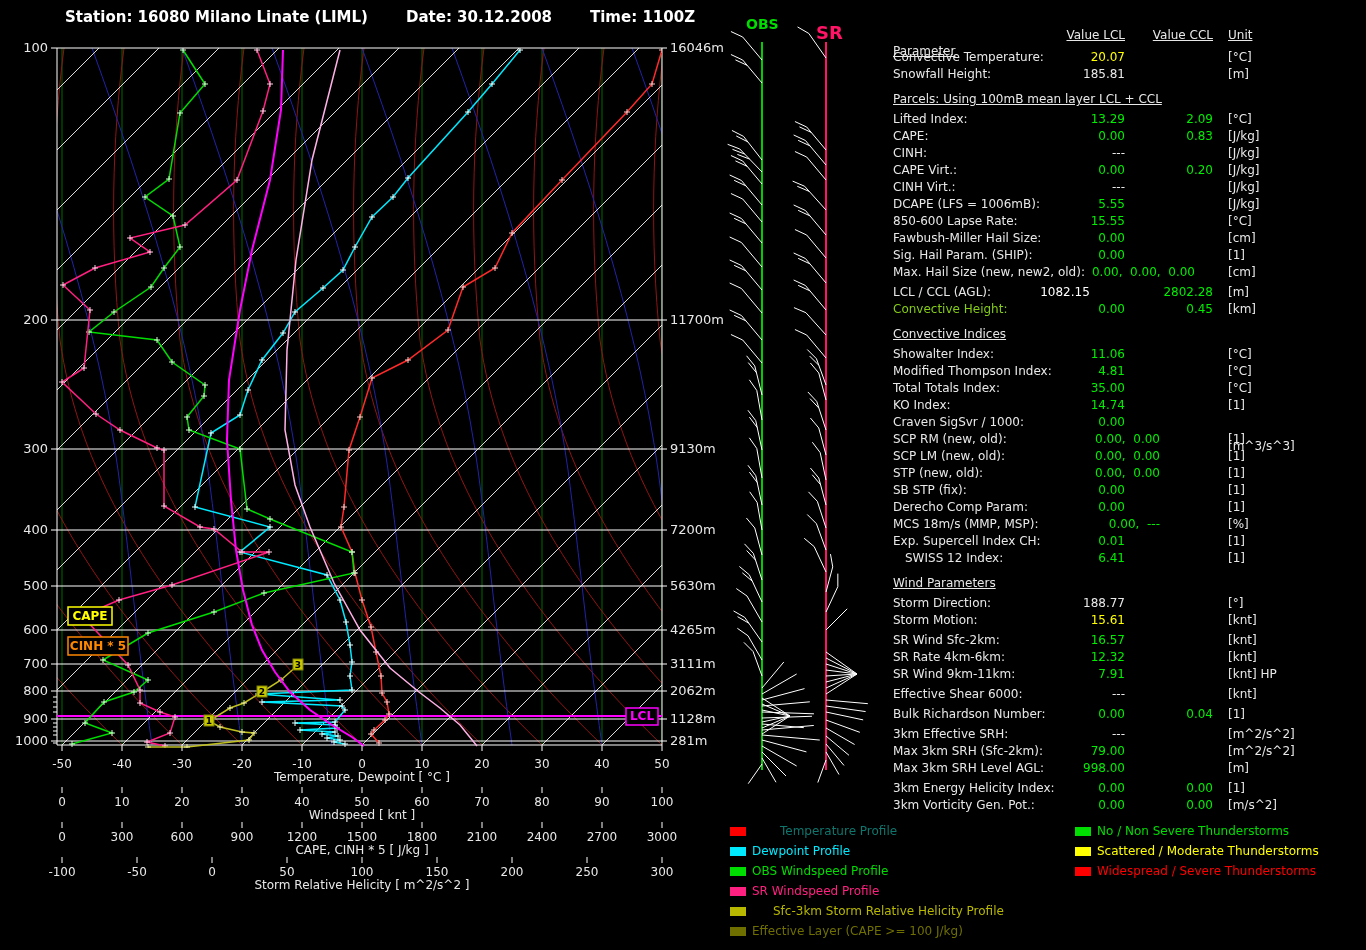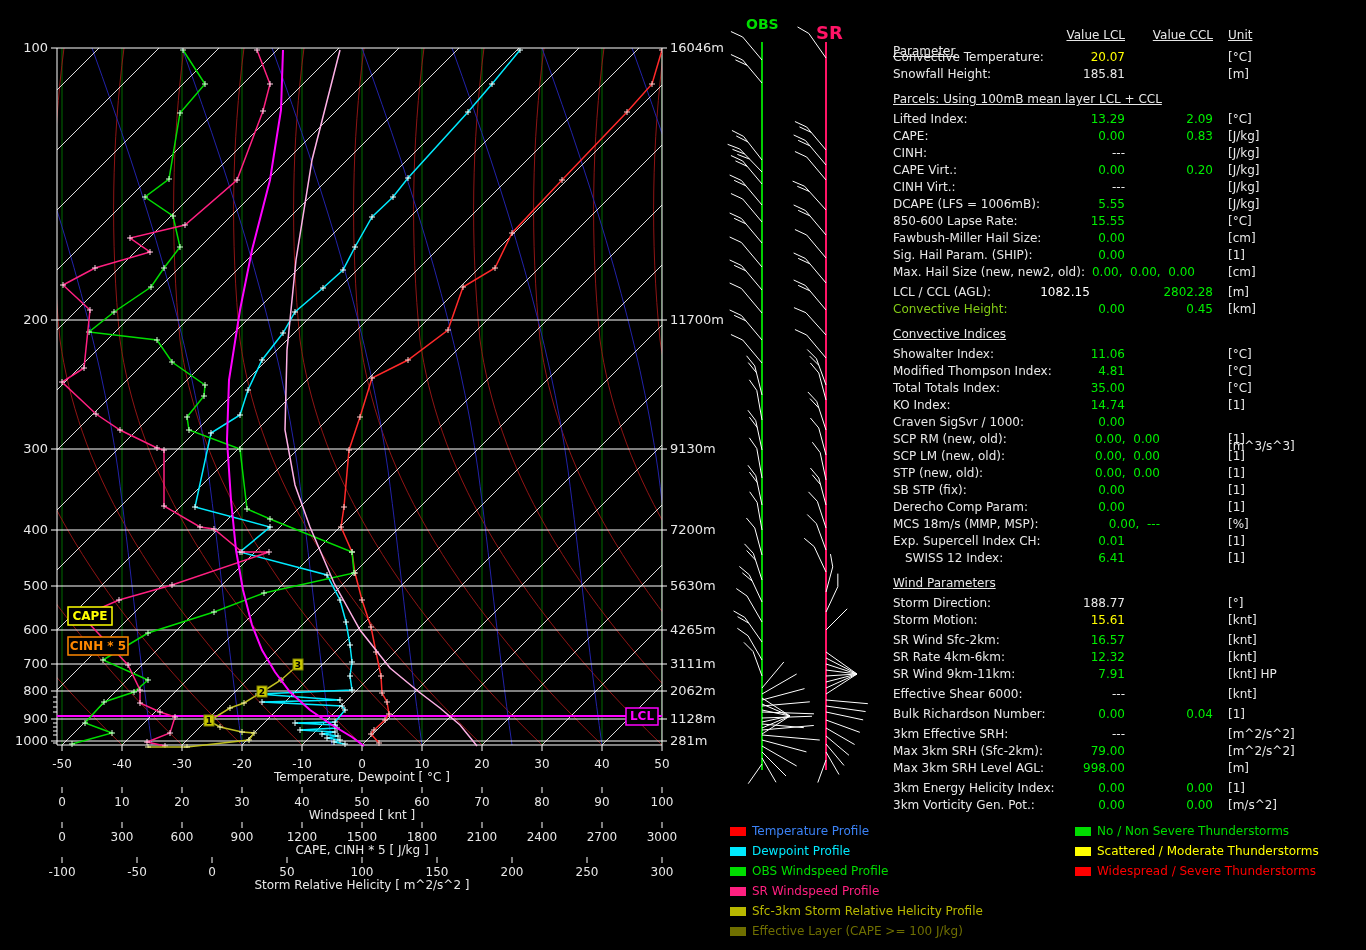--- a/index.html
+++ b/index.html
@@ -756,20 +756,23 @@
         <line x1="826" y1="658" x2="857" y2="674" stroke="#fff" stroke-width="1"></line>
         <line x1="826" y1="664" x2="857" y2="674" stroke="#fff" stroke-width="1"></line>
         <line x1="826" y1="670" x2="857" y2="674" stroke="#fff" stroke-width="1"></line>
         <line x1="826" y1="676" x2="857" y2="674" stroke="#fff" stroke-width="1"></line>
         <line x1="826" y1="682" x2="857" y2="674" stroke="#fff" stroke-width="1"></line>
         <line x1="826" y1="688" x2="857" y2="674" stroke="#fff" stroke-width="1"></line>
         <line x1="826" y1="694" x2="857" y2="674" stroke="#fff" stroke-width="1"></line>
       </g>
     </svg>
 
+  <div id="title" class="abs">
+    <span>Station: 16080 Milano Linate (LIML)</span><span>Date: 30.12.2008</span><span>Time: 1100Z</span>
+  </div>
 
   <div id="obs-hdr" class="abs" style="color: rgb(0, 221, 0);">OBS</div>
   <div id="sr-hdr" class="abs" style="color: rgb(255, 20, 102);">SR</div>
 
   <div id="param-table" class="abs">
       <span style="left: 0px; top: 16px; color: rgb(232, 232, 232); text-decoration: underline;">Parameter</span>
       <span style="left: 132px; top: 0px; width: 100px; text-align: right; color: rgb(232, 232, 232); text-decoration: underline;">Value LCL</span>
       <span style="left: 220px; top: 0px; width: 100px; text-align: right; color: rgb(232, 232, 232); text-decoration: underline;">Value CCL</span>
       <span style="left: 335px; top: 0px; color: rgb(232, 232, 232); text-decoration: underline;">Unit</span>
       <span style="left: 0px; top: 22px; color: rgb(232, 232, 232);">Convective Temperature:</span>
@@ -898,37 +901,37 @@
       <span style="left: 335px; top: 753px; color: rgb(232, 232, 232);">[1]</span>
       <span style="left: 0px; top: 770px; color: rgb(232, 232, 232);">3km Vorticity Gen. Pot.:</span>
       <span style="left: 112px; top: 770px; width: 120px; text-align: right; color: rgb(0, 238, 0);">0.00</span>
       <span style="left: 240px; top: 770px; width: 80px; text-align: right; color: rgb(0, 238, 0);">0.00</span>
       <span style="left: 335px; top: 770px; color: rgb(232, 232, 232);">[m/s^2]</span>
     </div>
 
   <div id="legend-left">
       <div class="lgrow" style="left: 730px; top: 824px;">
         <span class="sw" style="background: rgb(255, 0, 0);"></span>
-        <span class="lb" style="color: #3b82f6;">Temperature Profile</span>
+        <span class="lb" style="color: #0f766e; margin-left: 28px;">Temperature Profile</span>
       </div>
       <div class="lgrow" style="left: 730px; top: 844px;">
         <span class="sw" style="background: rgb(0, 234, 255);"></span>
         <span class="lb" style="color: rgb(0, 234, 255);">Dewpoint Profile</span>
       </div>
       <div class="lgrow" style="left: 730px; top: 864px;">
         <span class="sw" style="background: rgb(0, 221, 0);"></span>
         <span class="lb" style="color: rgb(0, 221, 0);">OBS Windspeed Profile</span>
       </div>
       <div class="lgrow" style="left: 730px; top: 884px;">
         <span class="sw" style="background: rgb(255, 32, 128);"></span>
         <span class="lb" style="color: rgb(255, 32, 128);">SR Windspeed Profile</span>
       </div>
       <div class="lgrow" style="left: 730px; top: 904px;">
         <span class="sw" style="background: rgb(184, 184, 0);"></span>
-        <span class="lb" style="color: rgb(184, 184, 0);">Sfc-3km Storm Relative Helicity Profile</span>
+        <span class="lb" style="color: rgb(184, 184, 0); margin-left: 21px;">Sfc-3km Storm Relative Helicity Profile</span>
       </div>
       <div class="lgrow" style="left: 730px; top: 924px;">
         <span class="sw" style="background: rgb(111, 111, 0);"></span>
         <span class="lb" style="color: rgb(111, 111, 0);">Effective Layer (CAPE &gt;= 100 J/kg)</span>
       </div>
     </div>
   <div id="legend-right">
       <div class="lgrow" style="left: 1075px; top: 824px;">
         <span class="sw" style="background: rgb(0, 221, 0);"></span>
         <span class="lb" style="color: rgb(0, 221, 0);">No / Non Severe Thunderstorms</span>

